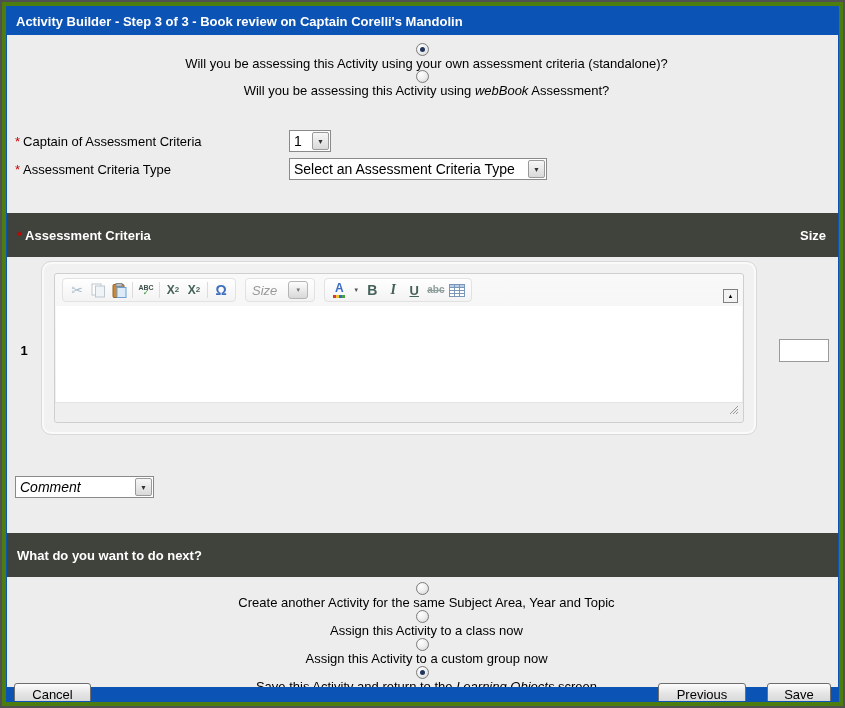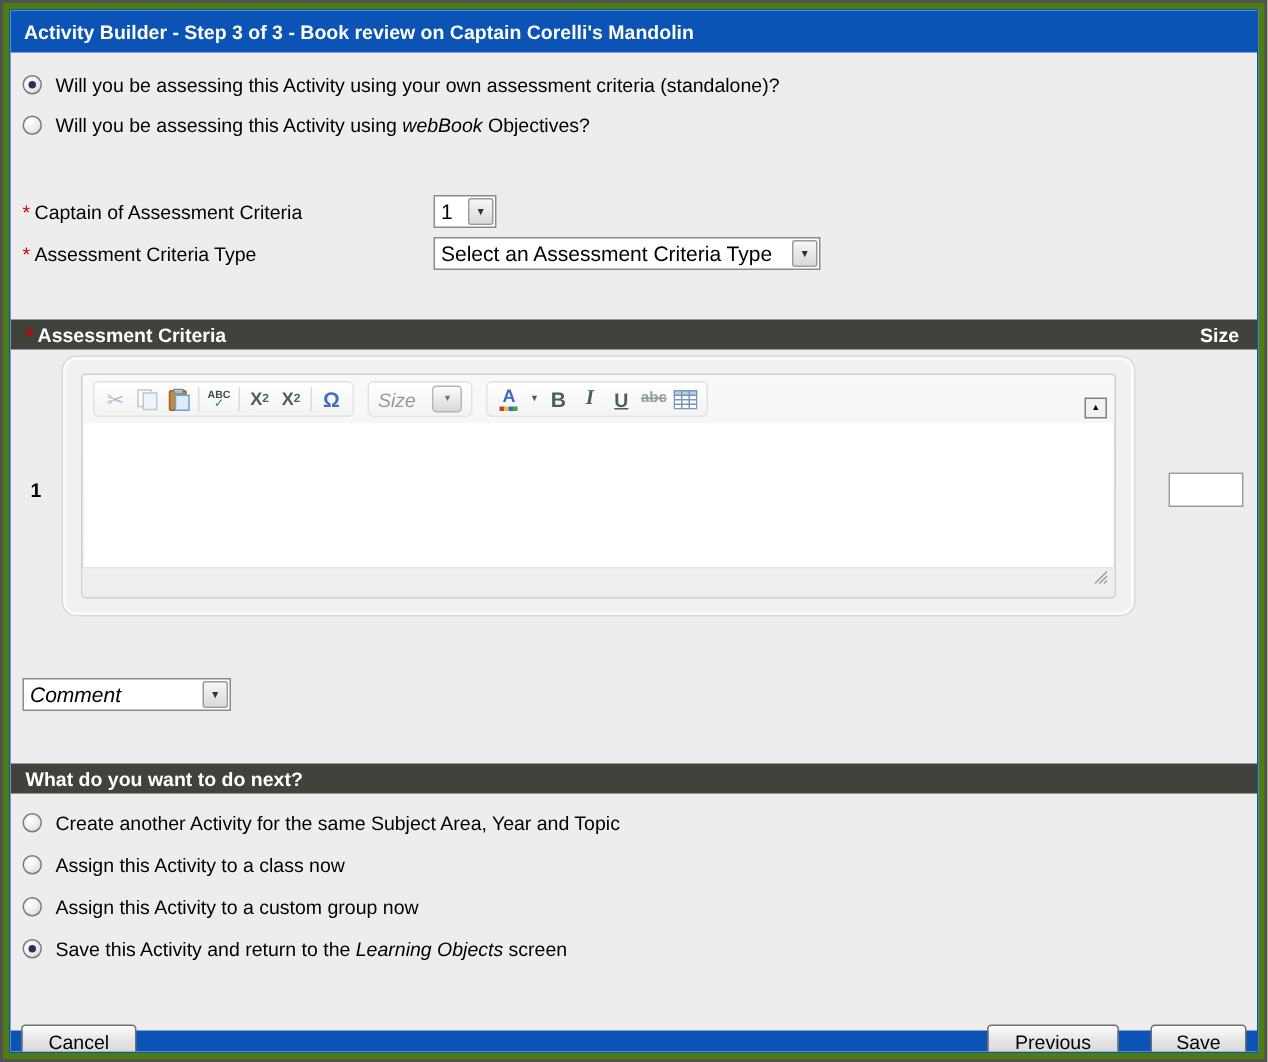--- a/index.html
+++ b/index.html
@@ -45,21 +45,21 @@
     font-size:13px; color:#000;
     display:inline-flex; align-items:center; justify-content:center;
   }
   .btn-cancel { width:77px; margin-right:auto; }
   .btn-previous { width:88px; margin-right:21px; }
   .btn-save { width:64px; }
 
   .radio-row {
     display:flex; align-items:center;
     height:27px; padding-left:8px;
-    font-size:13px; color:#000;
+    font-size:13px; color:#000;flex-direction:column;
   }
   .radio {
     width:13px; height:13px; flex:none;
     border-radius:50%;
     border:1px solid #7b7b7b;
     background:radial-gradient(circle at 35% 30%, #ffffff 0%, #ececec 55%, #cccccc 100%);
     position:relative; margin-right:9px;
   }
   .radio.selected::after {
     content:''; position:absolute; left:3px; top:3px;
@@ -90,21 +90,21 @@
     background:linear-gradient(#f7f7f7,#d9d9d9);
     border:1px solid #9a9a9a; border-radius:2px;
     display:flex; align-items:center; justify-content:center;
     font-size:7px; color:#333;
   }
   .w-num { width:42px; }
   .w-type { width:258px; }
   .w-grading { width:139px;font-style:italic; }
 
   .section-bar {
-    height:20px; background:#3f433b;
+    height:44px; background:#3f433b;
     color:#ffffff; font-weight:bold; font-size:13px;
     display:flex; align-items:center;
     padding:0 12px 0 10px;
   }
   .section-bar.mt { margin-top:30px; }
   .score-head { margin-left:auto; }
 
   .criteria-row { display:flex; margin-top:4px; height:178px; }
   .row-num { width:34px; text-align:center; font-weight:bold; font-size:13px; align-self:center; }
   .editor-wrap {
@@ -190,21 +190,21 @@
 
     <div class="content">
 
       <div class="top-options">
         <div class="radio-row">
           <span class="radio selected"></span>
           <span><span>Will you be assessing this Activity using your own assessment criteria (standalone)?</span><i></i><span></span></span>
         </div>
         <div class="radio-row">
           <span class="radio"></span>
-          <span><span>Will you be assessing this Activity using </span><i>webBook</i><span> Objectives?</span></span>
+          <span><span>Will you be assessing this Activity using </span><i>webBook</i><span> Assessment?</span></span>
         </div>
       </div>
 
       <div class="fields-block">
         <div class="form-row">
           <span class="form-label"><span class="req">*</span><span>Captain of Assessment Criteria</span></span>
           <span class="select w-num">
             <span class="sel-text">1</span>
             <span class="sel-btn">▼</span>
           </span>

